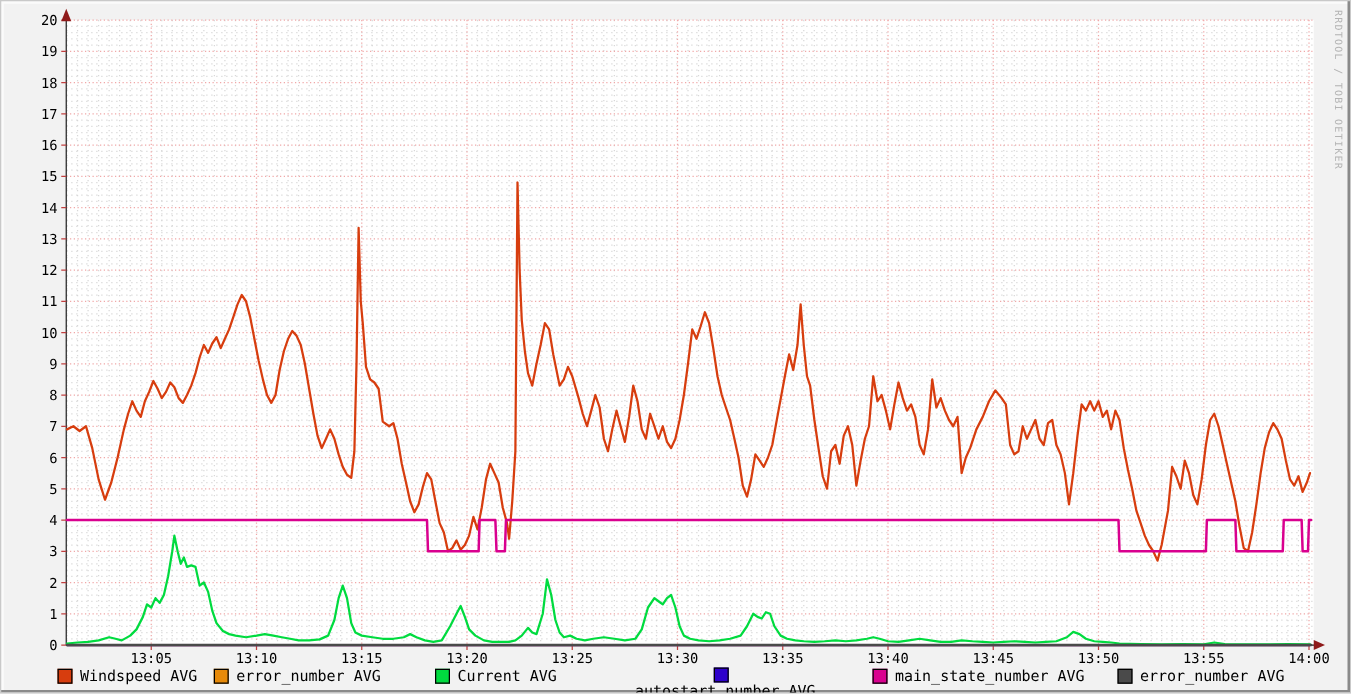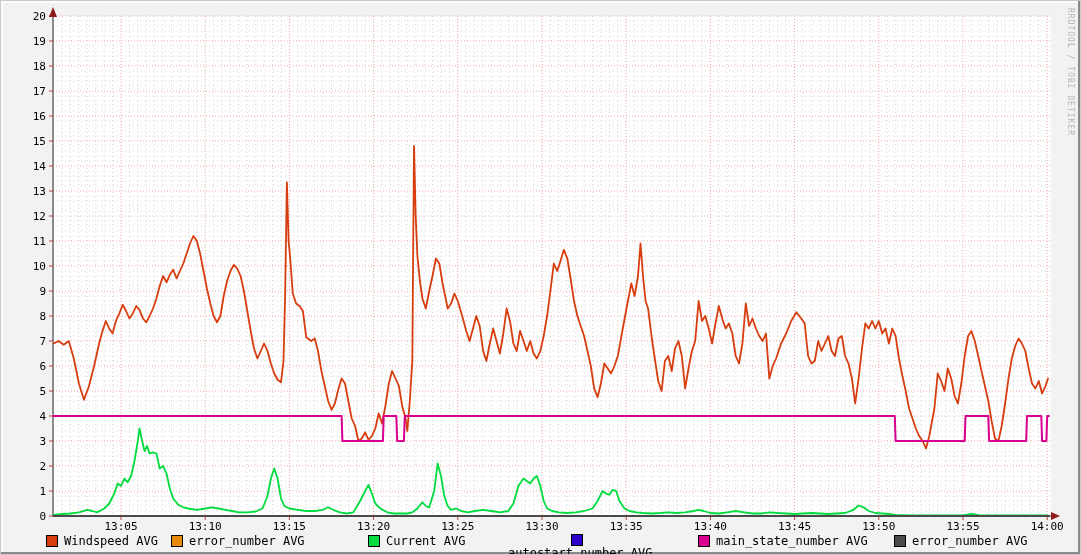--- a/index.html
+++ b/index.html
@@ -336,21 +336,21 @@
 
   <div id="legend-row">
     <div class="legend-item" style="left: 45px;">
       <span class="legend-swatch" style="background: rgb(215, 61, 14);"></span>
       <span class="legend-label">Windspeed AVG</span>
     </div>
     <div class="legend-item" style="left: 170px;">
       <span class="legend-swatch" style="background: rgb(231, 138, 9);"></span>
       <span class="legend-label">error_number AVG</span>
     </div>
-    <div class="legend-item" style="left: 367px;">
+    <div class="legend-item" style="left: 347px;">
       <span class="legend-swatch" style="background: rgb(0, 219, 63);"></span>
       <span class="legend-label">Current AVG</span>
     </div>
     <div class="legend-item" style="left: 507px; flex-direction: column;">
       <span class="legend-swatch" style="background: rgb(46, 0, 204);"></span>
       <span class="legend-label">autostart_number AVG</span>
     </div>
     <div class="legend-item" style="left: 697px;">
       <span class="legend-swatch" style="background: rgb(217, 0, 143);"></span>
       <span class="legend-label">main_state_number AVG</span>

